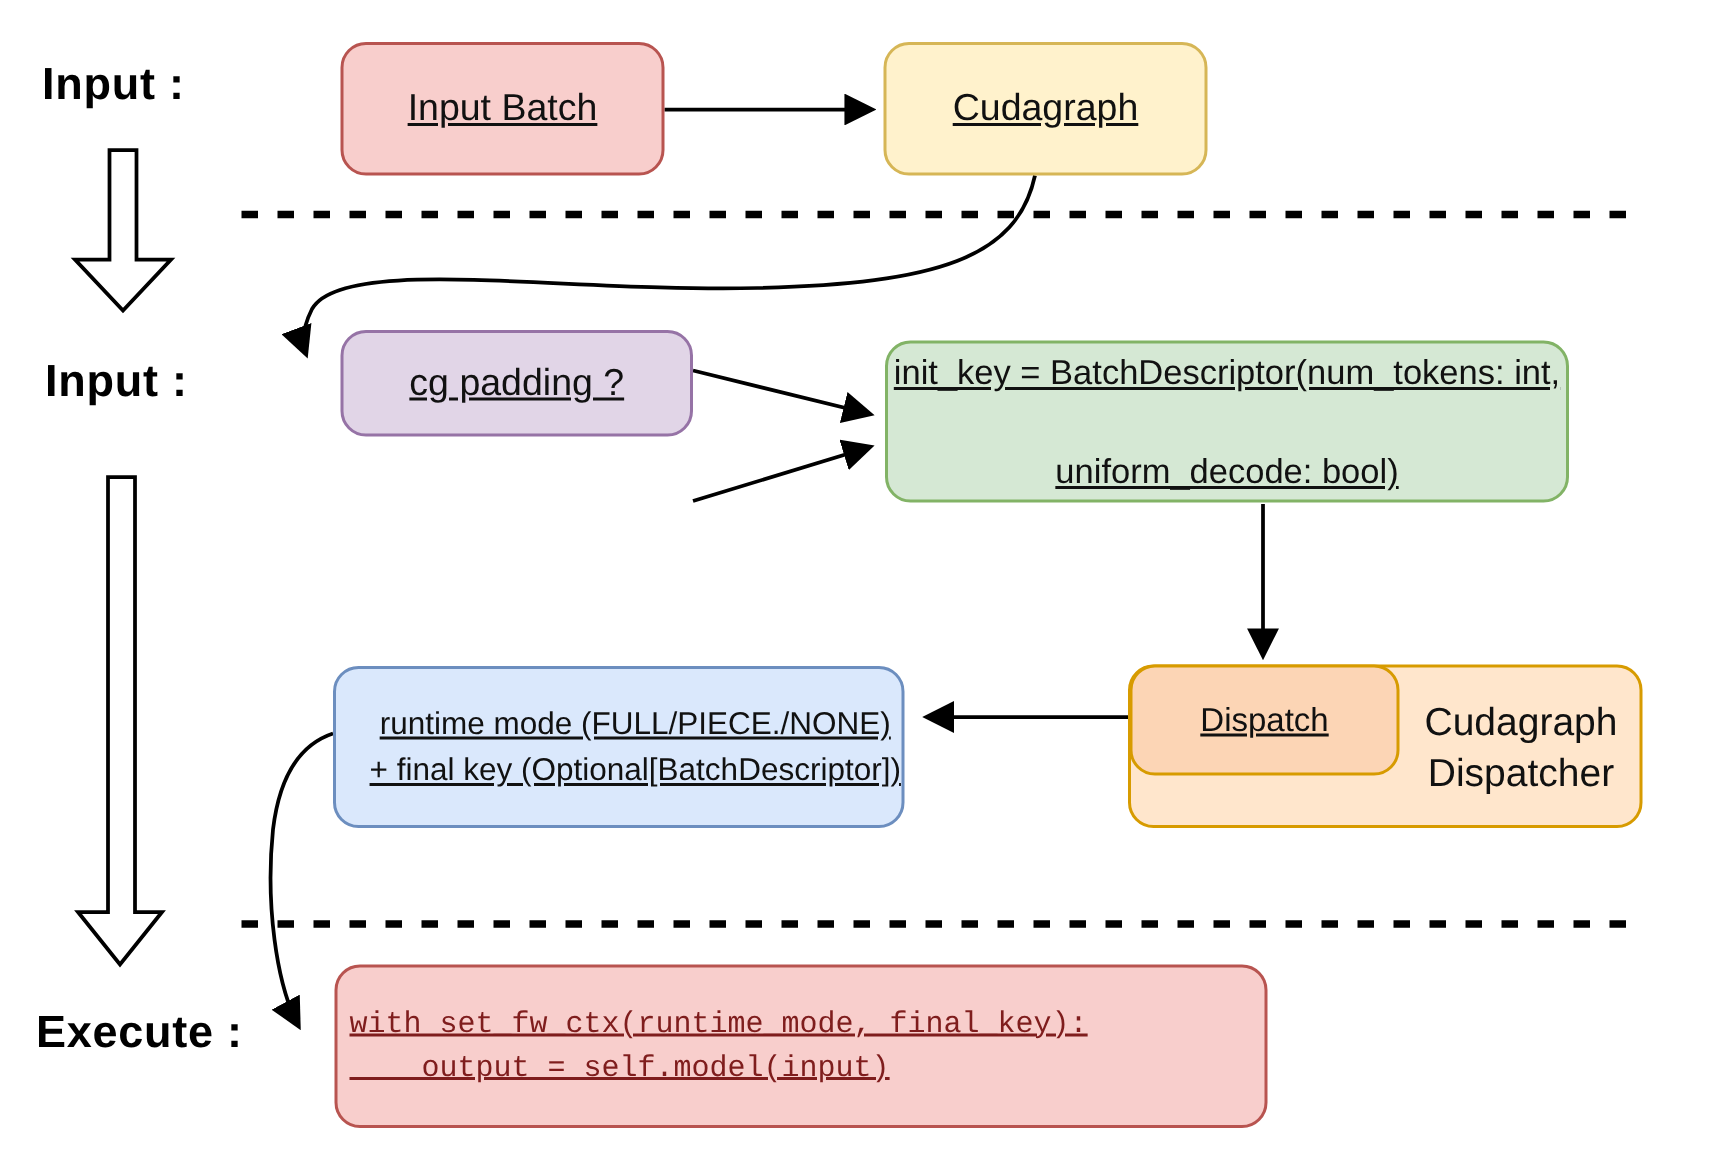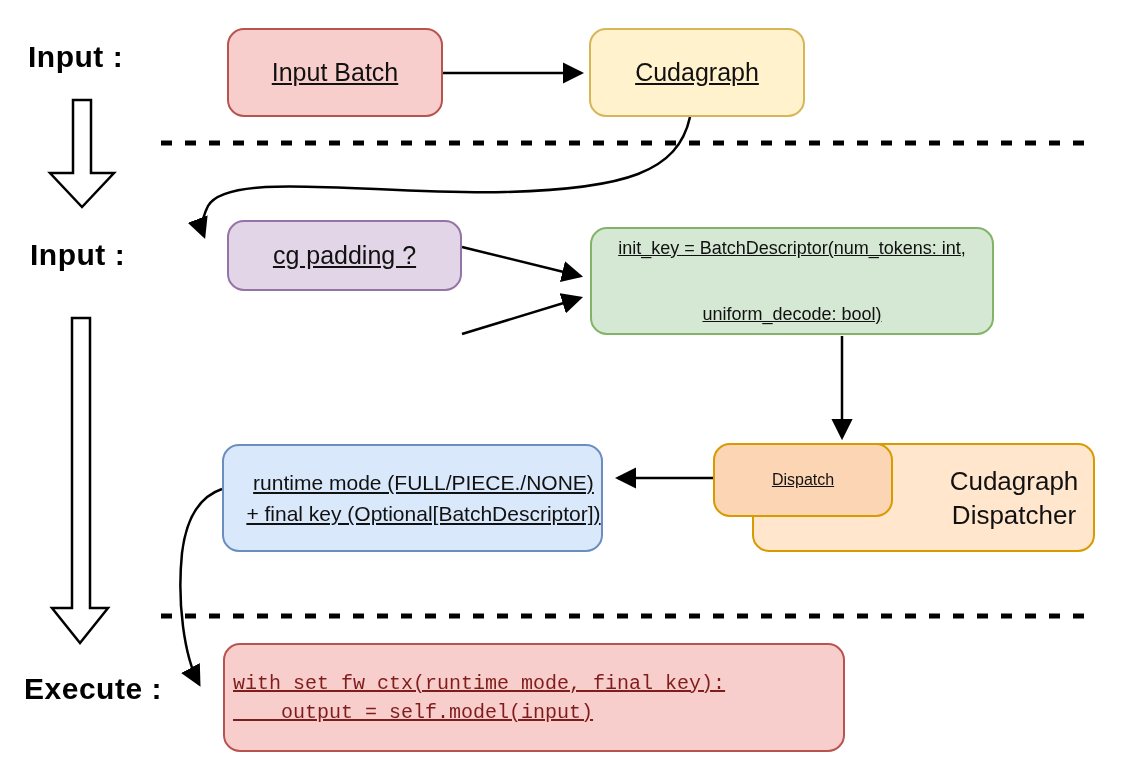--- a/index.html
+++ b/index.html
@@ -32,23 +32,23 @@
   .node.orange{background:var(--orange-fill); border-color:var(--orange-stroke);}
   .node.dispatch{background:var(--dispatch-fill); border-color:var(--orange-stroke);}
   .stage-label{
     position:absolute; font-weight:bold; font-size:30px; color:#000000;
     white-space:nowrap; letter-spacing:0.5px;
   }
   #node-input-batch{left:227px; top:28px; width:216px; height:89px; font-size:25px;}
   #node-preprocess{left:589px; top:28px; width:216px; height:89px; font-size:25px;}
   #node-cg-padding{left:227px; top:220px; width:235px; height:71px; font-size:25px;}
   #node-uniform-decode{left:227px; top:299px; width:235px; height:72px; font-size:25px;}
-  #node-init-key{left:590px; top:227px; width:404px; height:108px; font-size:18px; line-height:30px;gap:36px;}
+  #node-init-key{left:590px; top:227px; width:456px; height:108px; font-size:23px; line-height:30px;gap:36px;}
   #node-cudagraph{left:752px; top:443px; width:343px; height:109px;}
-  #node-dispatch{left:713px; top:443px; width:180px; height:74px; font-size:16px; z-index:2;}
+  #node-dispatch{left:753px; top:443px; width:180px; height:74px; font-size:22px; z-index:2;}
   #cudagraph-label{
     position:absolute; left:933px; top:443px; width:162px; height:109px;
     display:flex; flex-direction:column; align-items:center; justify-content:center;
     font-size:26px; line-height:34px; z-index:2; text-align:center;
   }
   #node-runtime-mode{left:222px; top:444px; width:381px; height:108px; font-size:21px; line-height:31px;padding-left:22px;}
   #node-execute-code{
     left:223px; top:643px; width:622px; height:109px;
     font-family:"Liberation Mono","DejaVu Sans Mono",monospace;
     font-size:20px; line-height:29px; color:#7f1d1d;

